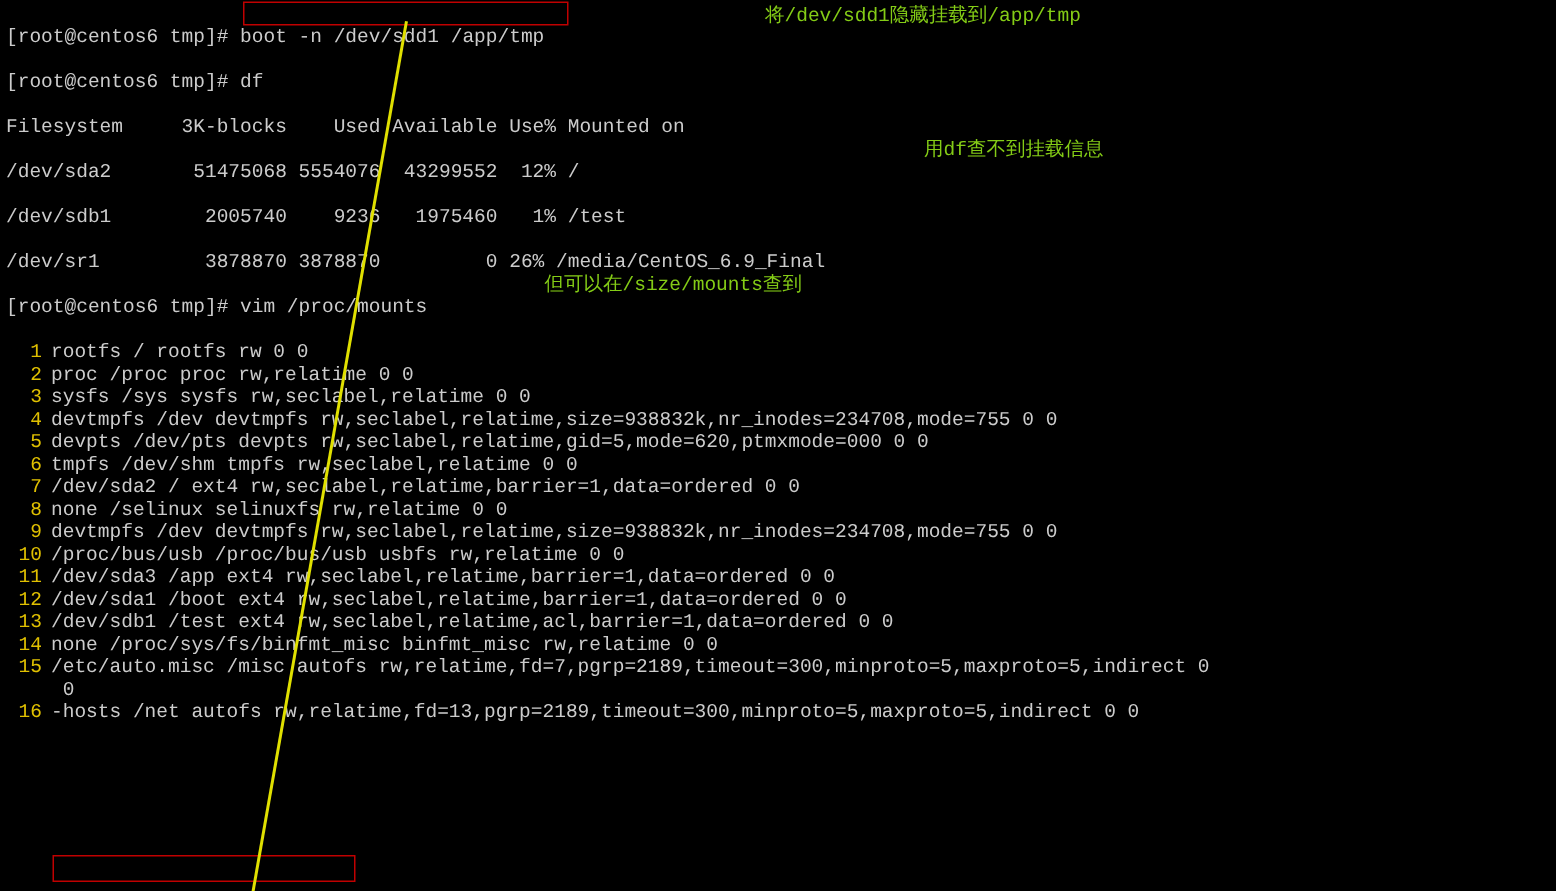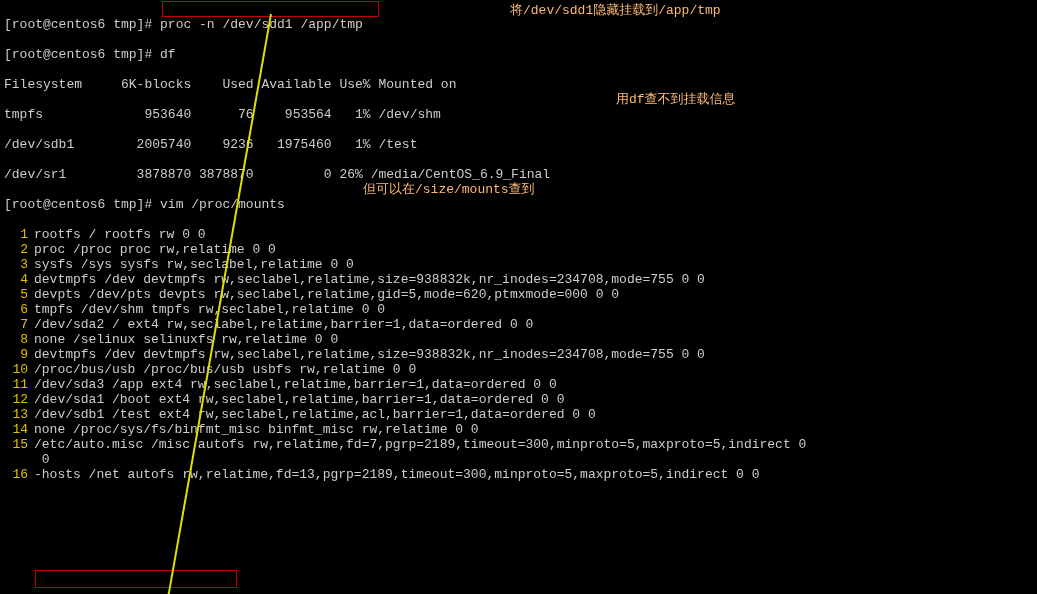--- a/index.html
+++ b/index.html
@@ -1,32 +1,32 @@
 <!DOCTYPE html>
 <html><head>
 <meta charset="utf-8">
 <style>
   html,body{margin:0;padding:0;background:#000;color:#ccc;font-family:"Consolas","Courier New",monospace;font-size:13px;line-height:15px;width:1037px;height:594px;overflow:hidden;position:relative}
   .term{white-space:pre;position:relative;padding:2px 4px}
   .prompt{color:#ccc}
   .cmd{color:#ccc}
   .hdr{color:#ccc}
   .lnnum{color:#e0c000;display:inline-block;width:24px;text-align:right;margin-right:6px}
-  .anno{color:#fdba74;position:absolute}
+  .anno{color:#84cc16;position:absolute}
   .redbox{position:absolute;border:1px solid #c00000;pointer-events:none}
   .diag{position:absolute;border-left:2px solid #e0e000;height:600px;transform-origin:top left;pointer-events:none}
 </style>
 </head>
 <body>
 
 <div class="term">
-<div><span class="prompt">[root@centos6 tmp]# </span><span class="cmd">proc -n /dev/sdd1 /app/tmp</span></div>
+<div><span class="prompt">[root@centos6 tmp]# </span><span class="cmd">boot -n /dev/sdd1 /app/tmp</span></div>
 <div><span class="prompt">[root@centos6 tmp]# </span><span class="cmd">df</span></div>
-<div class="hdr">Filesystem     6K-blocks    Used Available Use% Mounted on</div>
-<div>tmpfs             953640      76    953564   1% /dev/shm</div>
+<div class="hdr">Filesystem     3K-blocks    Used Available Use% Mounted on</div>
+<div>/dev/sda2       51475068 5554076  43299552  12% /</div>
 <div>/dev/sdb1        2005740    9236   1975460   1% /test</div>
 <div>/dev/sr1         3878870 3878870         0 26% /media/CentOS_6.9_Final</div>
 <div><span class="prompt">[root@centos6 tmp]# </span><span class="cmd">vim /proc/mounts</span></div>
 <div id="vimarea"><div><span class="lnnum">1</span><span>rootfs / rootfs rw 0 0</span></div><div><span class="lnnum">2</span><span>proc /proc proc rw,relatime 0 0</span></div><div><span class="lnnum">3</span><span>sysfs /sys sysfs rw,seclabel,relatime 0 0</span></div><div><span class="lnnum">4</span><span>devtmpfs /dev devtmpfs rw,seclabel,relatime,size=938832k,nr_inodes=234708,mode=755 0 0</span></div><div><span class="lnnum">5</span><span>devpts /dev/pts devpts rw,seclabel,relatime,gid=5,mode=620,ptmxmode=000 0 0</span></div><div><span class="lnnum">6</span><span>tmpfs /dev/shm tmpfs rw,seclabel,relatime 0 0</span></div><div><span class="lnnum">7</span><span>/dev/sda2 / ext4 rw,seclabel,relatime,barrier=1,data=ordered 0 0</span></div><div><span class="lnnum">8</span><span>none /selinux selinuxfs rw,relatime 0 0</span></div><div><span class="lnnum">9</span><span>devtmpfs /dev devtmpfs rw,seclabel,relatime,size=938832k,nr_inodes=234708,mode=755 0 0</span></div><div><span class="lnnum">10</span><span>/proc/bus/usb /proc/bus/usb usbfs rw,relatime 0 0</span></div><div><span class="lnnum">11</span><span>/dev/sda3 /app ext4 rw,seclabel,relatime,barrier=1,data=ordered 0 0</span></div><div><span class="lnnum">12</span><span>/dev/sda1 /boot ext4 rw,seclabel,relatime,barrier=1,data=ordered 0 0</span></div><div><span class="lnnum">13</span><span>/dev/sdb1 /test ext4 rw,seclabel,relatime,acl,barrier=1,data=ordered 0 0</span></div><div><span class="lnnum">14</span><span>none /proc/sys/fs/binfmt_misc binfmt_misc rw,relatime 0 0</span></div><div><span class="lnnum">15</span><span>/etc/auto.misc /misc autofs rw,relatime,fd=7,pgrp=2189,timeout=300,minproto=5,maxproto=5,indirect 0</span></div><div><span class="lnnum"></span><span> 0</span></div><div><span class="lnnum">16</span><span>-hosts /net autofs rw,relatime,fd=13,pgrp=2189,timeout=300,minproto=5,maxproto=5,indirect 0 0</span></div></div>
 </div>
 
 <div class="anno" style="left:510px;top:3px">将/dev/sdd1隐藏挂载到/app/tmp</div>
 <div class="anno" style="left:616px;top:92px">用df查不到挂载信息</div>
 <div class="anno" style="left:363px;top:182px">但可以在/size/mounts查到</div>
 

